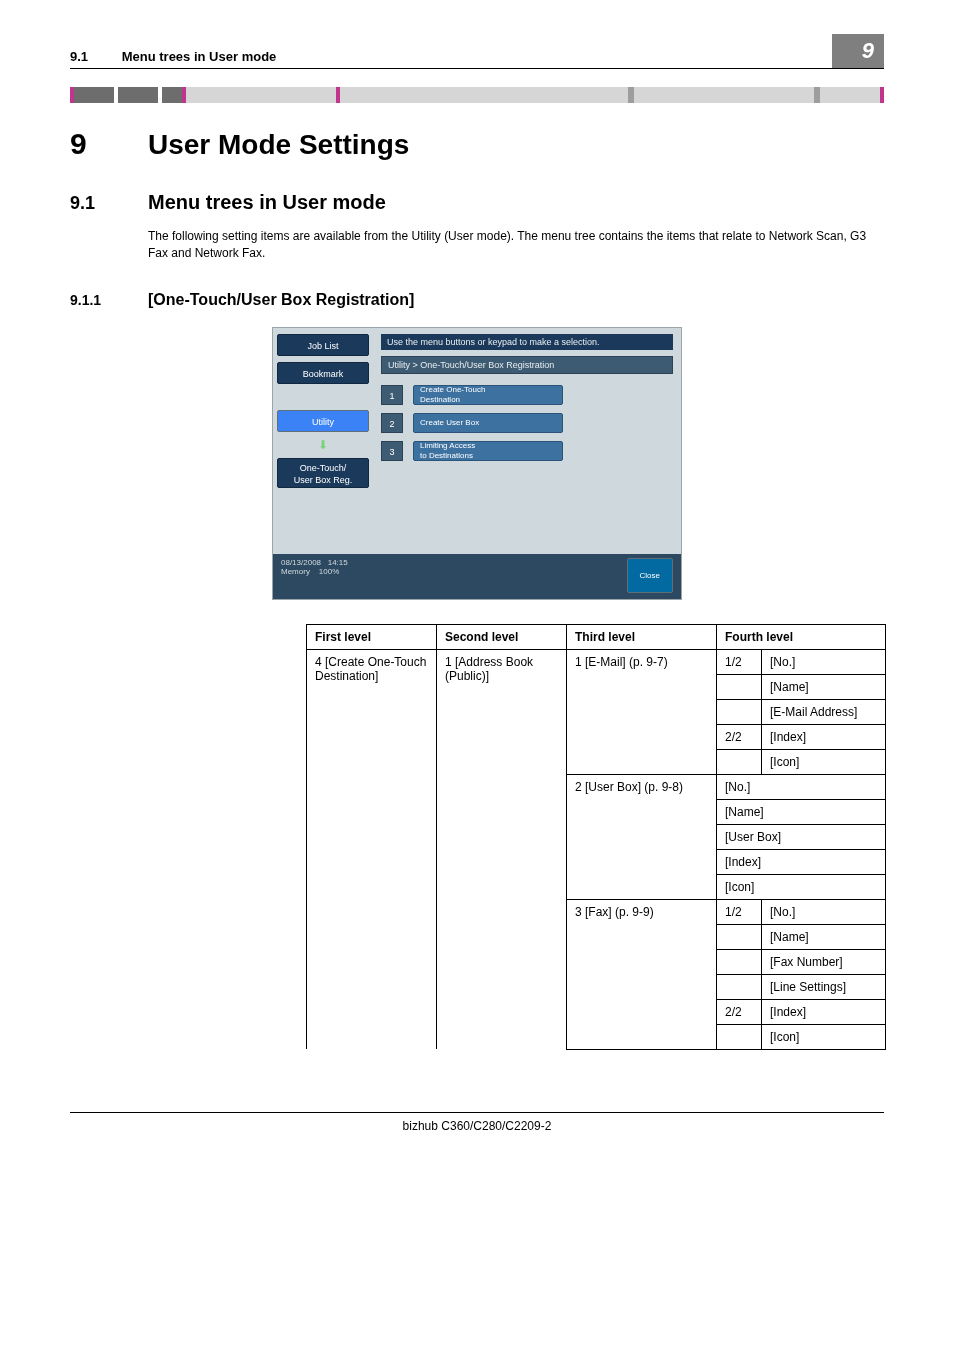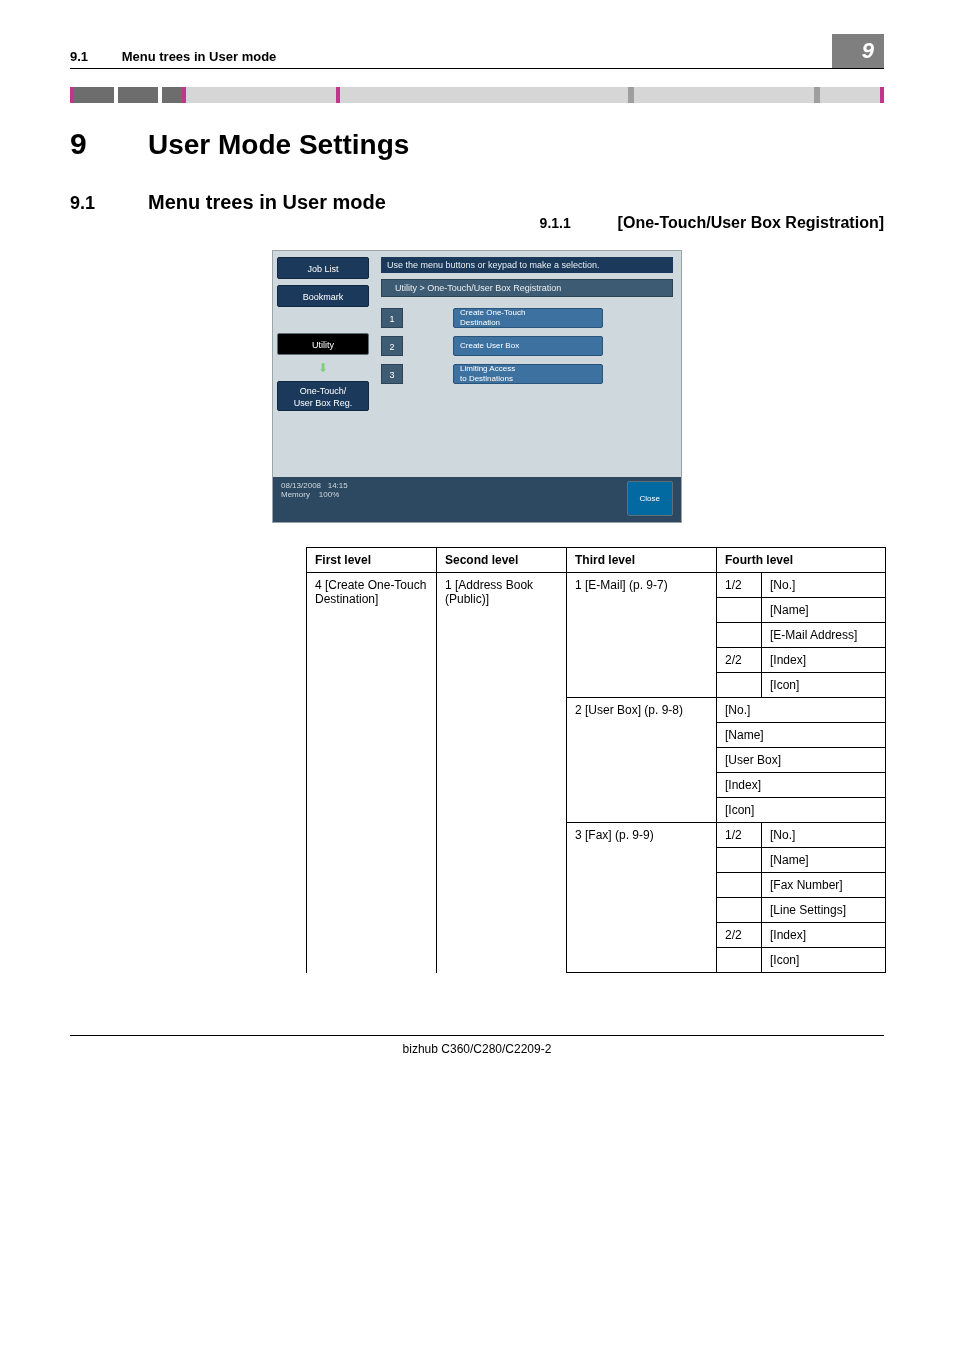--- a/index.html
+++ b/index.html
@@ -80,23 +80,23 @@
 
   .body-text {
     margin-top: 14px;
     margin-left: 78px;
     font-size: 12px;
     line-height: 1.45;
   }
 
   
   .subsection-heading {
+    margin-top: 28px;
     display: flex;
     align-items: baseline;
-    justify-content: flex-end;
   }
   .subsection-heading .ssnum { font-size: 14px; font-weight: bold; width: 78px; }
   .subsection-heading .sstitle { font-size: 16px; font-weight: bold; }
 
   
   .screenshot {
     margin: 18px auto 24px auto;
     width: 410px;
     background: #cfd9dd;
     border: 1px solid #9aa4a9;
@@ -114,29 +114,29 @@
   .ss-sidebtn {
     background: #1b3a5b;
     color: #fff;
     font-size: 9px;
     height: 22px;
     line-height: 22px;
     text-align: center;
     border: 1px solid #0f2740;
     border-radius: 2px;
   }
-  .ss-sidebtn.light { background: #000000; border-color: #5f6e77; }
+  .ss-sidebtn.light { background: #3b82f6; border-color: #5f6e77; }
   .ss-downarrow { color: #7ad17a; text-align: center; font-size: 12px; }
   .ss-top-text { font-size: 9px; color: #e8edf0; background: #1b3a5b; padding: 3px 6px; }
   .ss-crumb {
     margin-top: 6px;
     font-size: 9px;
     color: #e8edf0;
     background: #3d5b72;
-    padding: 3px 13px;
+    padding: 3px 6px;
     border: 1px solid #2c4357;
   }
   .ss-menu { margin-top: 10px; }
   .ss-menuitem {
     display: flex;
     align-items: center;
     height: 22px;
     margin-bottom: 6px;
   }
   .ss-menuitem .num {
@@ -155,21 +155,20 @@
     height: 20px;
     background: #3d71a0;
     color: #fff;
     font-size: 8px;
     line-height: 10px;
     padding: 0 6px;
     display: flex;
     align-items: center;
     border: 1px solid #2a547a;
     border-radius: 2px;
-    margin-left: 40px;
   }
   .ss-footer {
     margin-top: 60px;
     display: flex;
     justify-content: space-between;
     padding: 4px 8px 6px 8px;
     background: #2c4961;
     color: #cfd9dd;
     font-size: 8px;
   }
@@ -255,20 +254,21 @@
 
   <div class="chapter-heading">
     <span class="chnum">9</span>
     <span class="chtitle">User Mode Settings</span>
   </div>
 
   <div class="section-heading">
     <span class="snum">9.1</span>
     <span class="stitle">Menu trees in User mode</span>
   </div>
+  <p class="body-text">The following setting items are available from the Utility (User mode). The menu tree contains the items that relate to Network Scan, G3 Fax and Network Fax.</p>
 
   <div class="subsection-heading">
     <span class="ssnum">9.1.1</span>
     <span class="sstitle">[One-Touch/User Box Registration]</span>
   </div>
 
   <div class="screenshot">
     <div class="row">
       <div class="side">
         <div class="ss-sidebtn">Job List</div>

